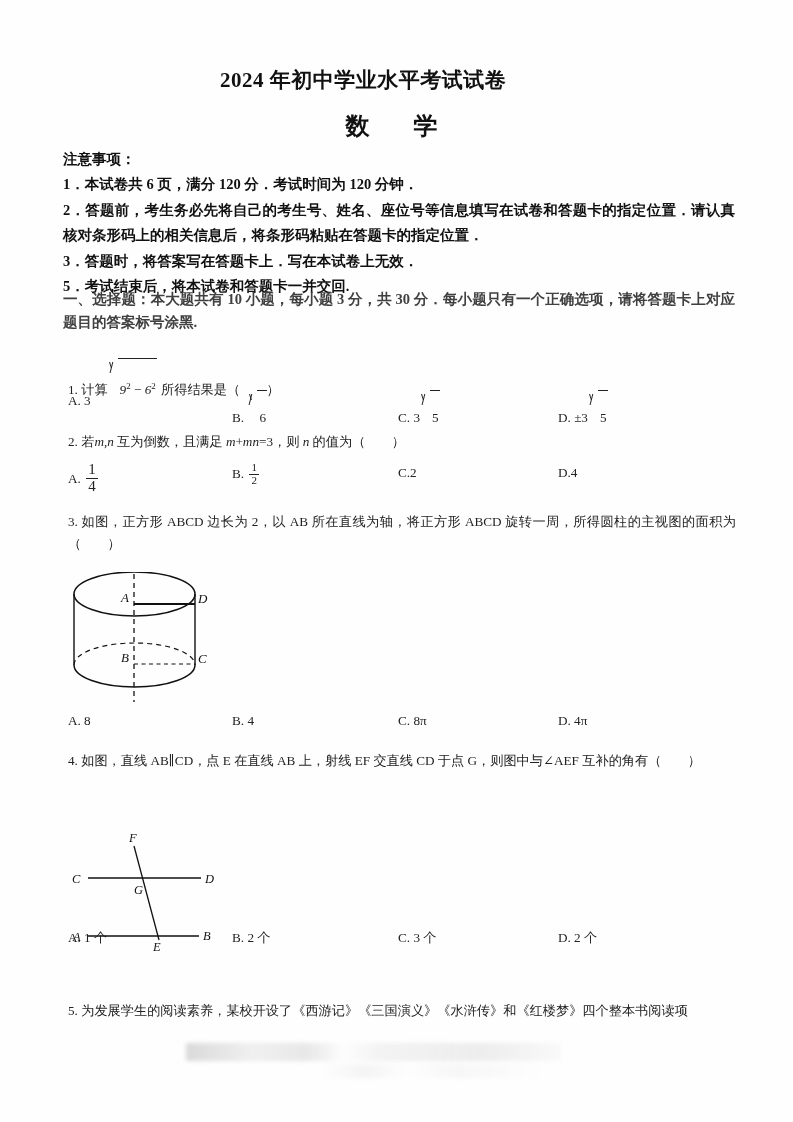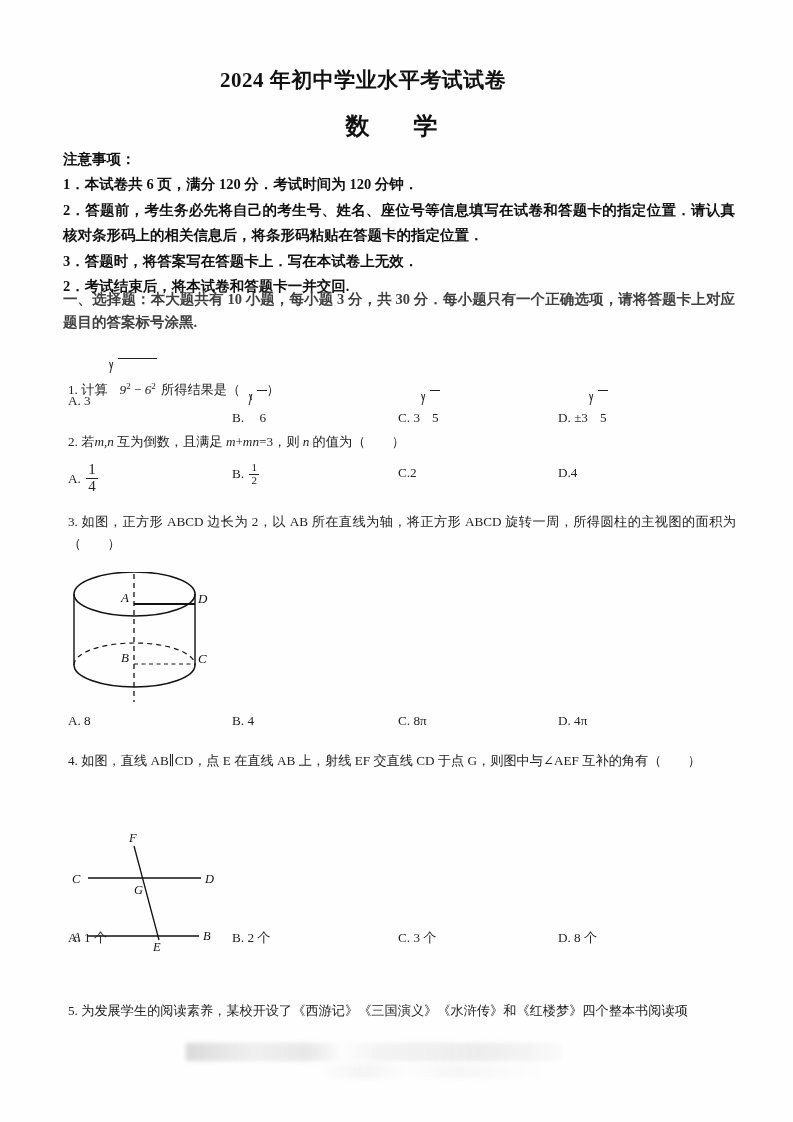--- a/index.html
+++ b/index.html
@@ -205,21 +205,21 @@
 <div class="page">
 
   <div class="doc-title">2024 年初中学业水平考试试卷</div>
   <div class="doc-subject">数　学</div>
 
   <div class="notice">
     <div class="notice-heading">注意事项：</div>
     <div class="notice-item">1．本试卷共 6 页，满分 120 分．考试时间为 120 分钟．</div>
     <div class="notice-item">2．答题前，考生务必先将自己的考生号、姓名、座位号等信息填写在试卷和答题卡的指定位置．请认真核对条形码上的相关信息后，将条形码粘贴在答题卡的指定位置．</div>
     <div class="notice-item">3．答题时，将答案写在答题卡上．写在本试卷上无效．</div>
-    <div class="notice-item">2．考试结束后，将本试卷和答题卡一并交回.</div>
+    <div class="notice-item">5．考试结束后，将本试卷和答题卡一并交回.</div>
   </div>
 
   <div class="section-header">一、选择题：本大题共有 10 小题，每小题 3 分，共 30 分．每小题只有一个正确选项，请将答题卡上对应题目的答案标号涂黑.</div>
 
   <div class="question" style="top:358px;">
     <div class="q-stem">
       <span>1.</span>
       <span>计算</span><span class="sqrt"><span class="rad"><span class="mi">9</span><span class="sup">2</span> − <span class="mi">6</span><span class="sup">2</span></span></span>
       <span>所得结果是（　　）</span>
     </div>
@@ -311,21 +311,21 @@
       <text x="7" y="113" font-family="Liberation Serif, serif" font-size="12.5" font-style="italic" fill="#111">A</text>
       <text x="137" y="112" font-family="Liberation Serif, serif" font-size="12.5" font-style="italic" fill="#111">B</text>
       <text x="87" y="123" font-family="Liberation Serif, serif" font-size="12.5" font-style="italic" fill="#111">E</text>
     </svg>
   </div>
 
   <div class="options" style="top:920px;margin-top:7px;">
     <span class="opt opt-a">A. 1 个</span>
     <span class="opt opt-b">B. 2 个</span>
     <span class="opt opt-c">C. 3 个</span>
-    <span class="opt opt-d">D. 8 个</span>
+    <span class="opt opt-d">D. 2 个</span>
   </div>
 
   <div class="question" style="top:1000px;">
     <div class="q-stem">
       <span>5.</span>
       <span>为发展学生的阅读素养，某校开设了《西游记》《三国演义》《水浒传》和《红楼梦》四个整本书阅读项</span>
     </div>
   </div>
 
   <div class="watermark"></div>

